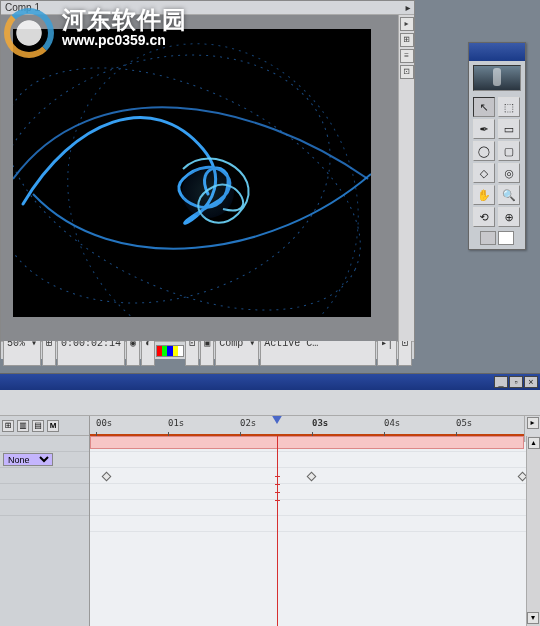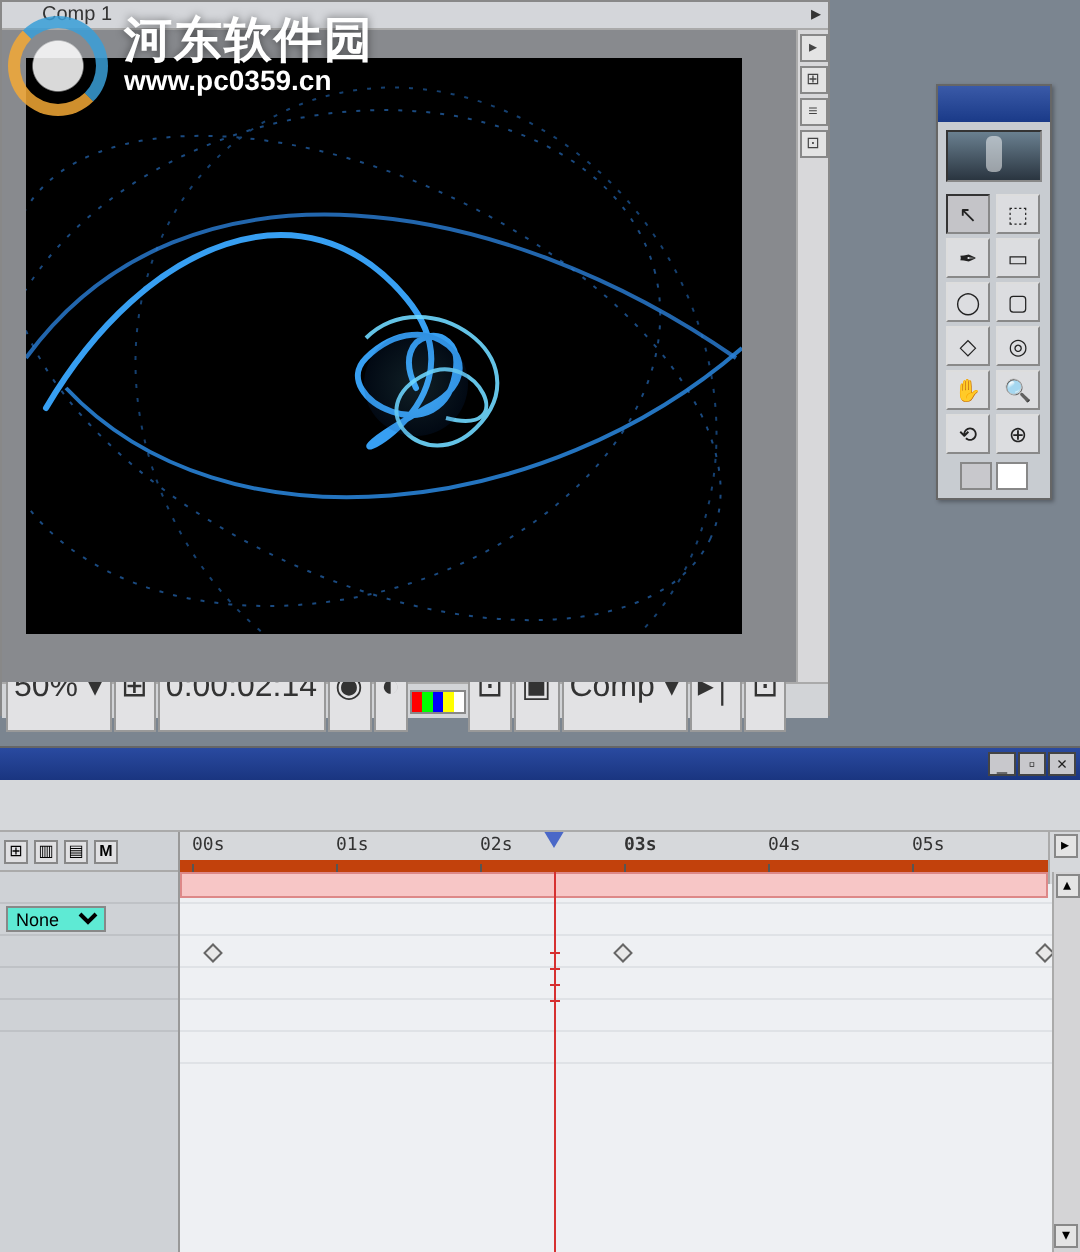--- a/index.html
+++ b/index.html
@@ -7,33 +7,33 @@
 
 
 .watermark { position: absolute; top: 0; left: 0; z-index: 1000; pointer-events: none; }
 .wm-logo { position: absolute; top: 4px; left: 0; width: 58px; height: 58px; border-radius: 50%; background: radial-gradient(circle, #fff 30%, transparent 32%); opacity: 0.85; }
 .wm-logo::before { content:""; position:absolute; inset:4px; border-radius:50%; border:6px solid #3a9fd8; border-left-color:#f4a936; border-bottom-color:#f4a936; }
 .wm-text1 { position: absolute; top: 4px; left: 62px; color: #fff; font-size: 24px; font-weight: bold; text-shadow: 0 0 4px rgba(0,0,0,.5); letter-spacing: 1px; white-space: nowrap; }
 .wm-text2 { position: absolute; top: 32px; left: 62px; color: #ffffff; font-size: 14px; font-weight: bold; text-shadow: 0 0 3px rgba(0,0,0,.6); white-space: nowrap; }
 
 
 .comp-panel { position: absolute; top: 0; left: 0; width: 415px; height: 358px; background: #c8ccd1; border: 1px solid #888; }
-.comp-title-bar { height: 14px; background: #d4d6da; border-bottom: 1px solid #aaa; font-size: 10px; padding-left: 20px; line-height: 14px; color: #333; }
+.comp-title-bar { height: 14px; background: #d4d6da; border-bottom: 1px solid #aaa; font-size: 10px; padding-left: 4px; line-height: 14px; color: #333; }
 .comp-title-bar .arrow { float: right; width: 12px; text-align:center; }
 
 .viewer-area { position: relative; height: 326px; background: #888a8e; }
 .canvas { position: absolute; top: 14px; left: 12px; width: 358px; height: 288px; background: #000; }
 
 .canvas svg { width: 100%; height: 100%; }
 
 .viewer-side { position: absolute; top: 0; right: 0; width: 16px; height: 100%; background: #d8d8da; border-left: 1px solid #aaa; }
 .vside-btn { width: 14px; height: 14px; margin: 2px auto; border: 1px solid #888; background: #e4e4e4; font-size: 8px; line-height: 12px; text-align: center; color: #444; }
 
 .comp-toolbar { height: 18px; background: #d2d4d7; border-top: 1px solid #aaa; display: flex; align-items: center; gap: 1px; padding: 0 2px; font-size: 10px; color: #333; }
-.comp-toolbar .sel, .comp-toolbar .btn { border: 1px solid #999; background: #e2e2e4; padding: 0 3px; height: 30px; line-height: 13px; font-family: Liberation Sans, sans-serif; font-size: 16px; }
+.comp-toolbar .sel, .comp-toolbar .btn { border: 1px solid #999; background: #e2e2e4; padding: 0 3px; height: 30px; line-height: 13px; font-family: Liberation Mono, monospace; font-size: 10px; }
 .comp-toolbar .deco { width: 28px; height: 12px; background: linear-gradient(90deg,#f00 0 20%,#0f0 20% 40%,#00f 40% 60%,#ff0 60% 80%,#fff 80%); border:1px solid #888; }
 
 
 .tool-palette { position: absolute; top: 42px; right: 14px; width: 58px; background: #c8ccd1; border: 1px solid #666; box-shadow: 1px 1px 2px rgba(0,0,0,.3); }
 .tp-title { height: 18px; background: linear-gradient(#3a5aa8,#1a3a88); }
 .tp-preview { margin: 4px; height: 26px; background: linear-gradient(#6a8090,#2a3540); border: 1px inset #888; position:relative; }
 .tp-preview::after{content:"";position:absolute;left:50%;top:2px;width:8px;height:18px;background:rgba(255,255,255,.5);border-radius:3px;transform:translateX(-50%);}
 .tp-grid { display: grid; grid-template-columns: 1fr 1fr; gap: 2px; padding: 2px 4px 4px; }
 .tp-tool { width: 22px; height: 20px; border: 1px outset #ddd; background: #dcdde0; display: flex; align-items: center; justify-content: center; font-size: 11px; color: #222; }
 .tp-tool.active { border: 1px inset #888; background: #c4c4c8; }
@@ -46,24 +46,24 @@
 .tw-title .wbtn{width:14px;height:12px;background:#c8c8cc;border:1px solid #444;font-size:9px;line-height:10px;text-align:center;color:#222;}
 
 .tw-header { height: 26px; background: #d6d8db; border-bottom: 1px solid #aaa; }
 
 .tw-body { display: flex; height: 211px; }
 .tw-left { width: 90px; background: #cfd2d6; border-right: 1px solid #999; }
 .tw-left-top { height: 20px; border-bottom:1px solid #aaa; display:flex; align-items:center; padding:0 2px; gap:3px;}
 .tw-left-top .icn { width:12px;height:12px;border:1px solid #888;background:#e0e0e2;font-size:8px;line-height:10px;text-align:center;}
 .tw-left-rows { font-size:10px; }
 .tw-left-row { height: 16px; border-bottom: 1px solid #bfc2c6; padding-left:3px; line-height:16px; display:flex; align-items:center; }
-.tw-left-row select{font-size:9px;height:13px;width:50px;border:1px solid #888;background:#5eead4;margin-top:32px;}
+.tw-left-row select{font-size:9px;height:13px;width:50px;border:1px solid #888;background:#c4b5fd;margin-top:32px;}
 
 .tw-right { flex: 1; position: relative; background: #eef0f3; overflow:hidden; }
-.ruler { height: 20px; background: #d6d8db; border-bottom: 6px solid #c2410c; position:relative; }
+.ruler { height: 20px; background: #d6d8db; border-bottom: 2px solid #c2410c; position:relative; }
 .ruler .tick { position:absolute; top:2px; font-size:9px; color:#333; font-family:monospace; }
 .ruler .tick::before { content:""; position:absolute; left:0; top:14px; width:1px; height:4px; background:#555;}
 .ruler-scrub { position:absolute; top:-2px; width:0;height:0; border-left:6px solid transparent; border-right:6px solid transparent; border-top:10px solid #4a68c8; transform:translateX(-6px); }
 .ruler-scrub::after{content:"";position:absolute;left:-1px;top:-16px;width:2px;height:6px;background:#4a68c8;}
 
 .track-area { position: relative; height: 190px; }
 .work-area { position:absolute; top:0px; left:0; right:16px; height:13px; background:#f7c6c6; border:1px solid #d88; }
 .track-row { height: 16px; border-bottom: 1px solid #dfe2e6; position:relative; }
 .keyframe { position:absolute; top:5px; width:7px; height:7px; border:1px solid #666; background:#e8e8e8; transform: rotate(45deg); }
 .playhead { position:absolute; top:0; bottom:0; width:1px; background:#d63030; }
@@ -119,20 +119,21 @@
   <div class="comp-toolbar">
     <span class="sel"><span>50%</span> <span>▾</span></span>
     <span class="btn">⊞</span>
     <span class="sel">0:00:02:14</span>
     <span class="btn">◉</span>
     <span class="btn">◐</span>
     <span class="deco"></span>
     <span class="btn">⊡</span>
     <span class="btn">▣</span>
     <span class="sel"><span>Comp</span> <span>▾</span></span>
+    <span class="sel" style="flex:1">Active C…</span>
     <span class="btn">▸│</span>
     <span class="btn">⊡</span>
   </div>
 </div>
 
 <div class="tool-palette">
   <div class="tp-title"></div>
   <div class="tp-preview"></div>
   <div class="tp-grid">
     <div class="tp-tool active">↖</div>

